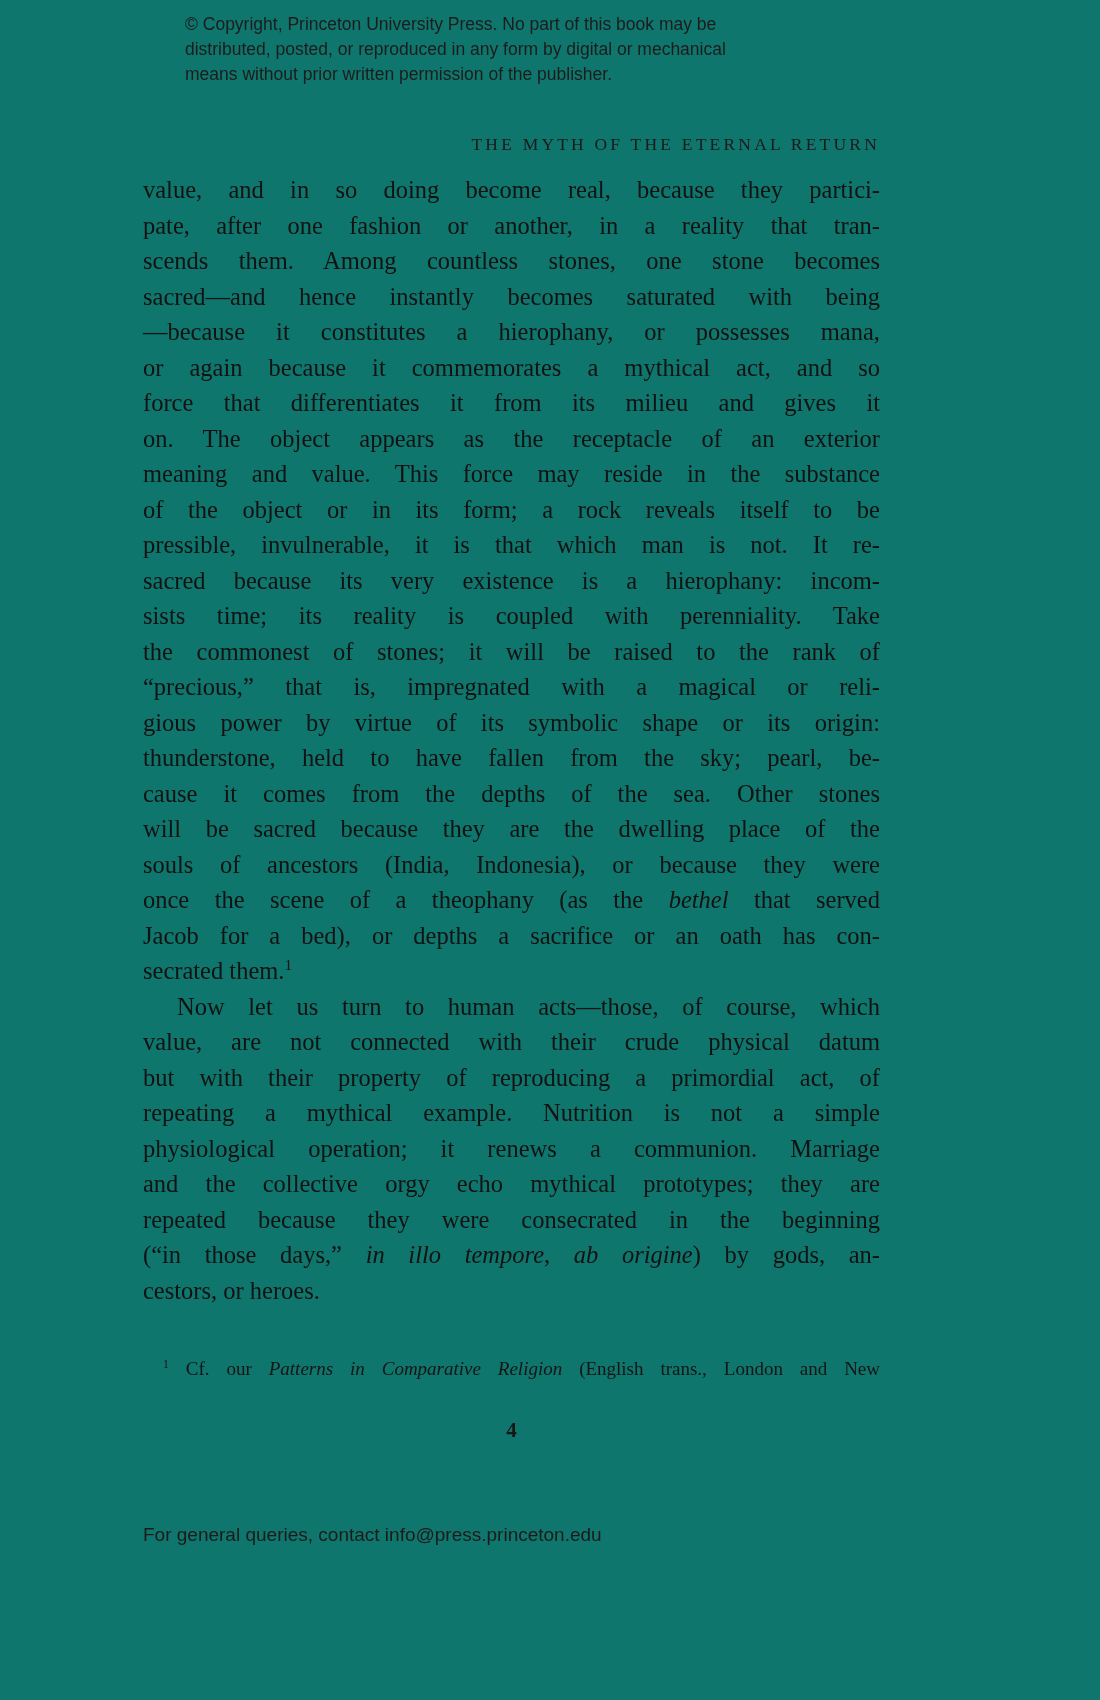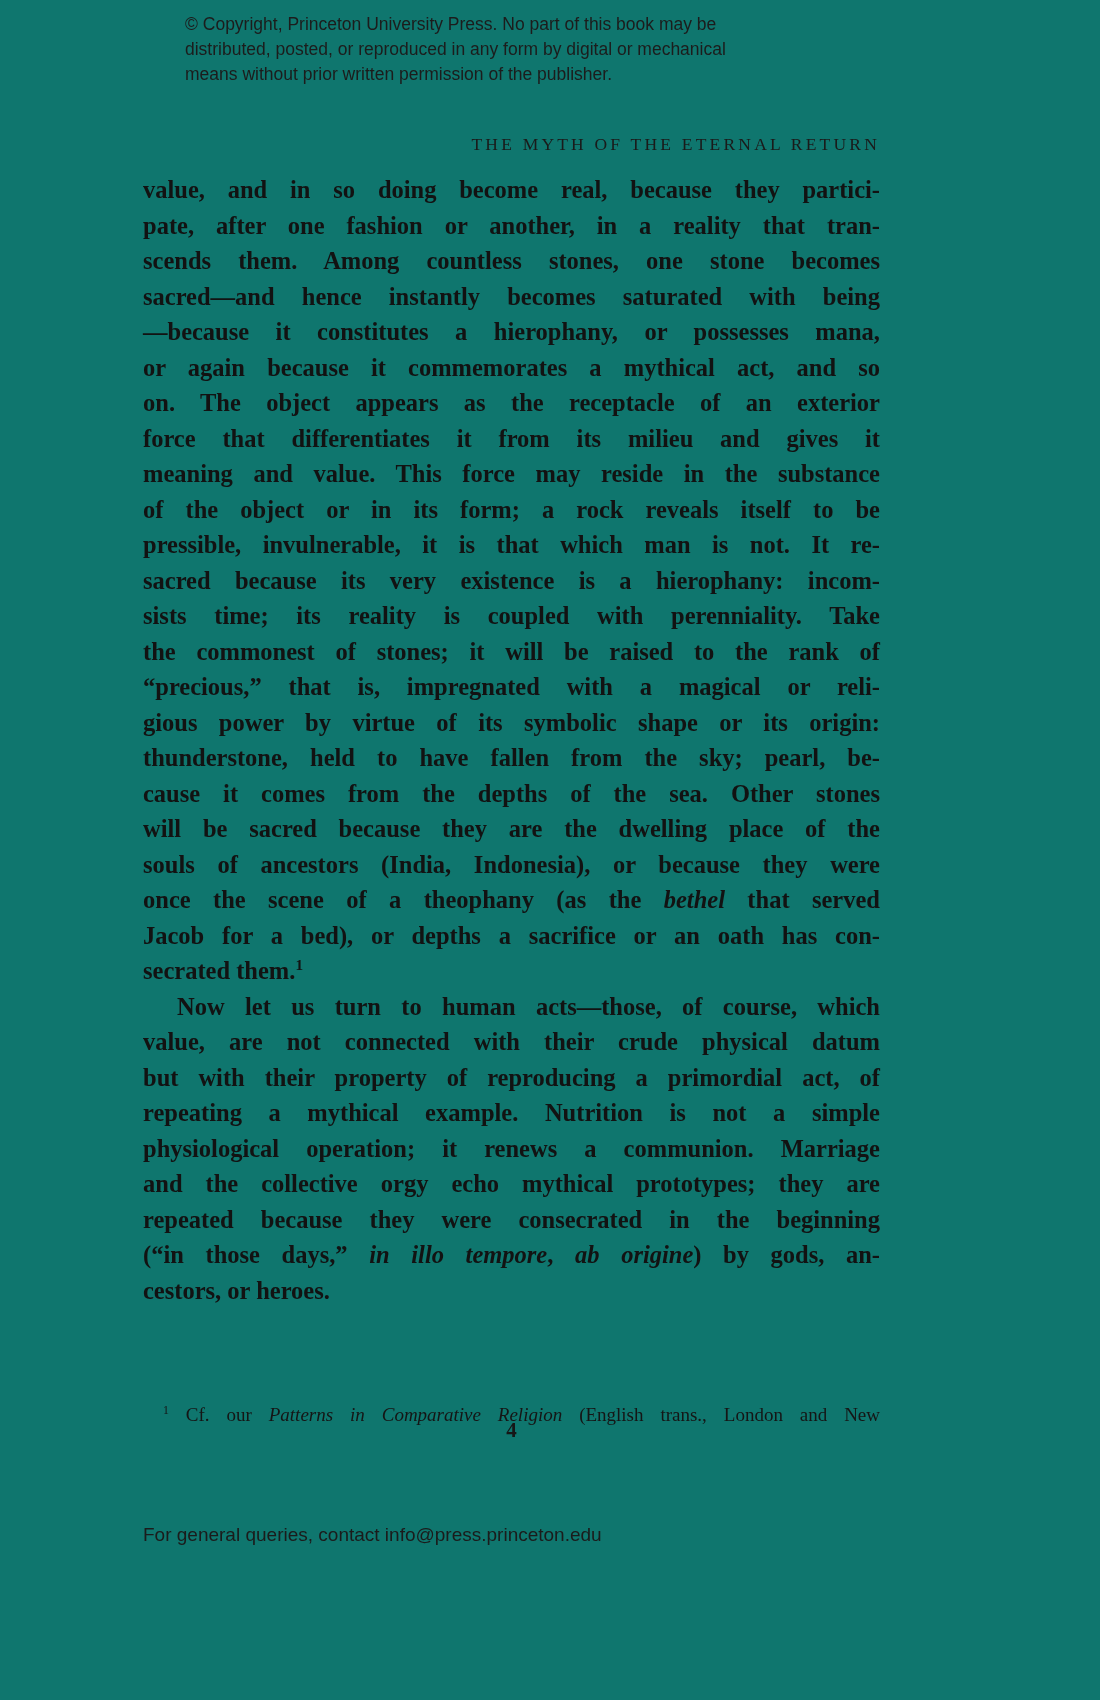--- a/index.html
+++ b/index.html
@@ -38,41 +38,40 @@
     font-weight: 500;
     color: #1a1a1a;
   }
   .body-text {
     position: absolute;
     left: 143px;
     top: 172px;
     width: 737px;
     font-size: 24.5px;
     color: #121212;
-    font-weight: bold;
   }
   .body-text .line { line-height: 35.5px; }
   .line {
     text-align: justify;
     text-align-last: justify;
     white-space: normal;
   }
   .line.last { text-align-last: left; }
   .para.indent .line:first-child { text-indent: 34px; }
   .it { font-style: italic; }
   sup { font-size: 62%; line-height: 0; vertical-align: super; }
   .footnote {
     position: absolute;
     left: 143px;
     top: 1356px;
     width: 737px;
     font-size: 19px;
     color: #151515;
   }
-  .footnote .line { line-height: 26px; margin-top: 46px; }
+  .footnote .line { line-height: 26px; }
   .footnote .para.indent .line:first-child { text-indent: 20px; }
   .page-number {
     position: absolute;
     left: 143px;
     top: 1418px;
     width: 737px;
     text-align: center;
     font-size: 21px;
     font-weight: 600;
     color: #161616;
@@ -101,22 +100,22 @@
   <div class="running-header">THE MYTH OF THE ETERNAL RETURN</div>
 
   <div class="body-text" id="body-text">
       <div class="para">
         <div class="line"><span>value, and in so doing become real, because they partici-</span></div>
         <div class="line"><span>pate, after one fashion or another, in a reality that tran-</span></div>
         <div class="line"><span>scends them. Among countless stones, one stone becomes</span></div>
         <div class="line"><span>sacred—and hence instantly becomes saturated with being</span></div>
         <div class="line"><span>—because it constitutes a hierophany, or possesses mana,</span></div>
         <div class="line"><span>or again because it commemorates a mythical act, and so</span></div>
+        <div class="line"><span>force that differentiates it from its milieu and gives it</span></div>
         <div class="line"><span>on. The object appears as the receptacle of an exterior</span></div>
-        <div class="line"><span>force that differentiates it from its milieu and gives it</span></div>
         <div class="line"><span>meaning and value. This force may reside in the substance</span></div>
         <div class="line"><span>of the object or in its form; a rock reveals itself to be</span></div>
         <div class="line"><span>pressible, invulnerable, it is that which man is not. It re-</span></div>
         <div class="line"><span>sacred because its very existence is a hierophany: incom-</span></div>
         <div class="line"><span>sists time; its reality is coupled with perenniality. Take</span></div>
         <div class="line"><span>the commonest of stones; it will be raised to the rank of</span></div>
         <div class="line"><span>“precious,” that is, impregnated with a magical or reli-</span></div>
         <div class="line"><span>gious power by virtue of its symbolic shape or its origin:</span></div>
         <div class="line"><span>thunderstone, held to have fallen from the sky; pearl, be-</span></div>
         <div class="line"><span>cause it comes from the depths of the sea. Other stones</span></div>

